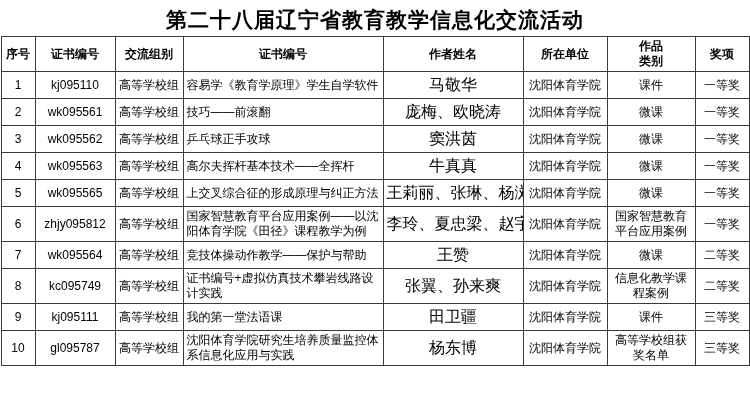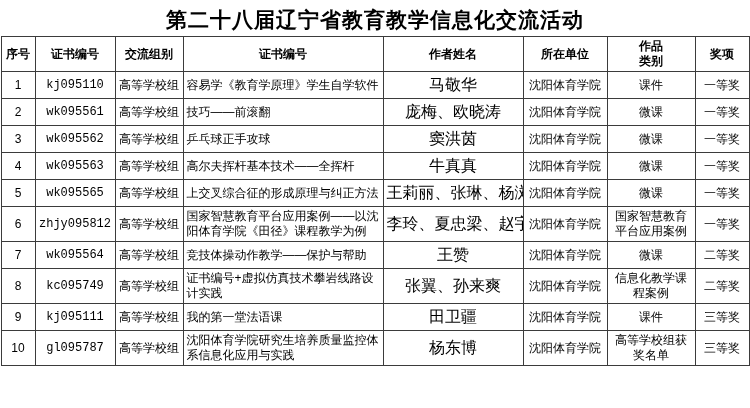--- a/index.html
+++ b/index.html
@@ -47,21 +47,21 @@
   thead th {
     font-weight: bold;
     white-space: pre-line;
     height: 30px;
     line-height: 15px;
   }
   tbody tr { height: 27px; }
   td.cell-work { text-align: left; line-height: 15px; margin-left: 34px; }
   td.cell-authors { font-size: 16px; white-space: nowrap; }
   td.cell-category { line-height: 15px; }
-  td.cell-cert { font-family: Liberation Mono, monospace; }
+  td.cell-cert { font-family: Liberation Sans, sans-serif; }
   
   col.c-no       { width: 34px; }
   col.c-cert     { width: 80px; }
   col.c-group    { width: 68px; }
   col.c-work     { width: 200px; }
   col.c-authors  { width: 140px; }
   col.c-org      { width: 84px; }
   col.c-category { width: 88px; }
   col.c-award    { width: 54px; }
 </style>

